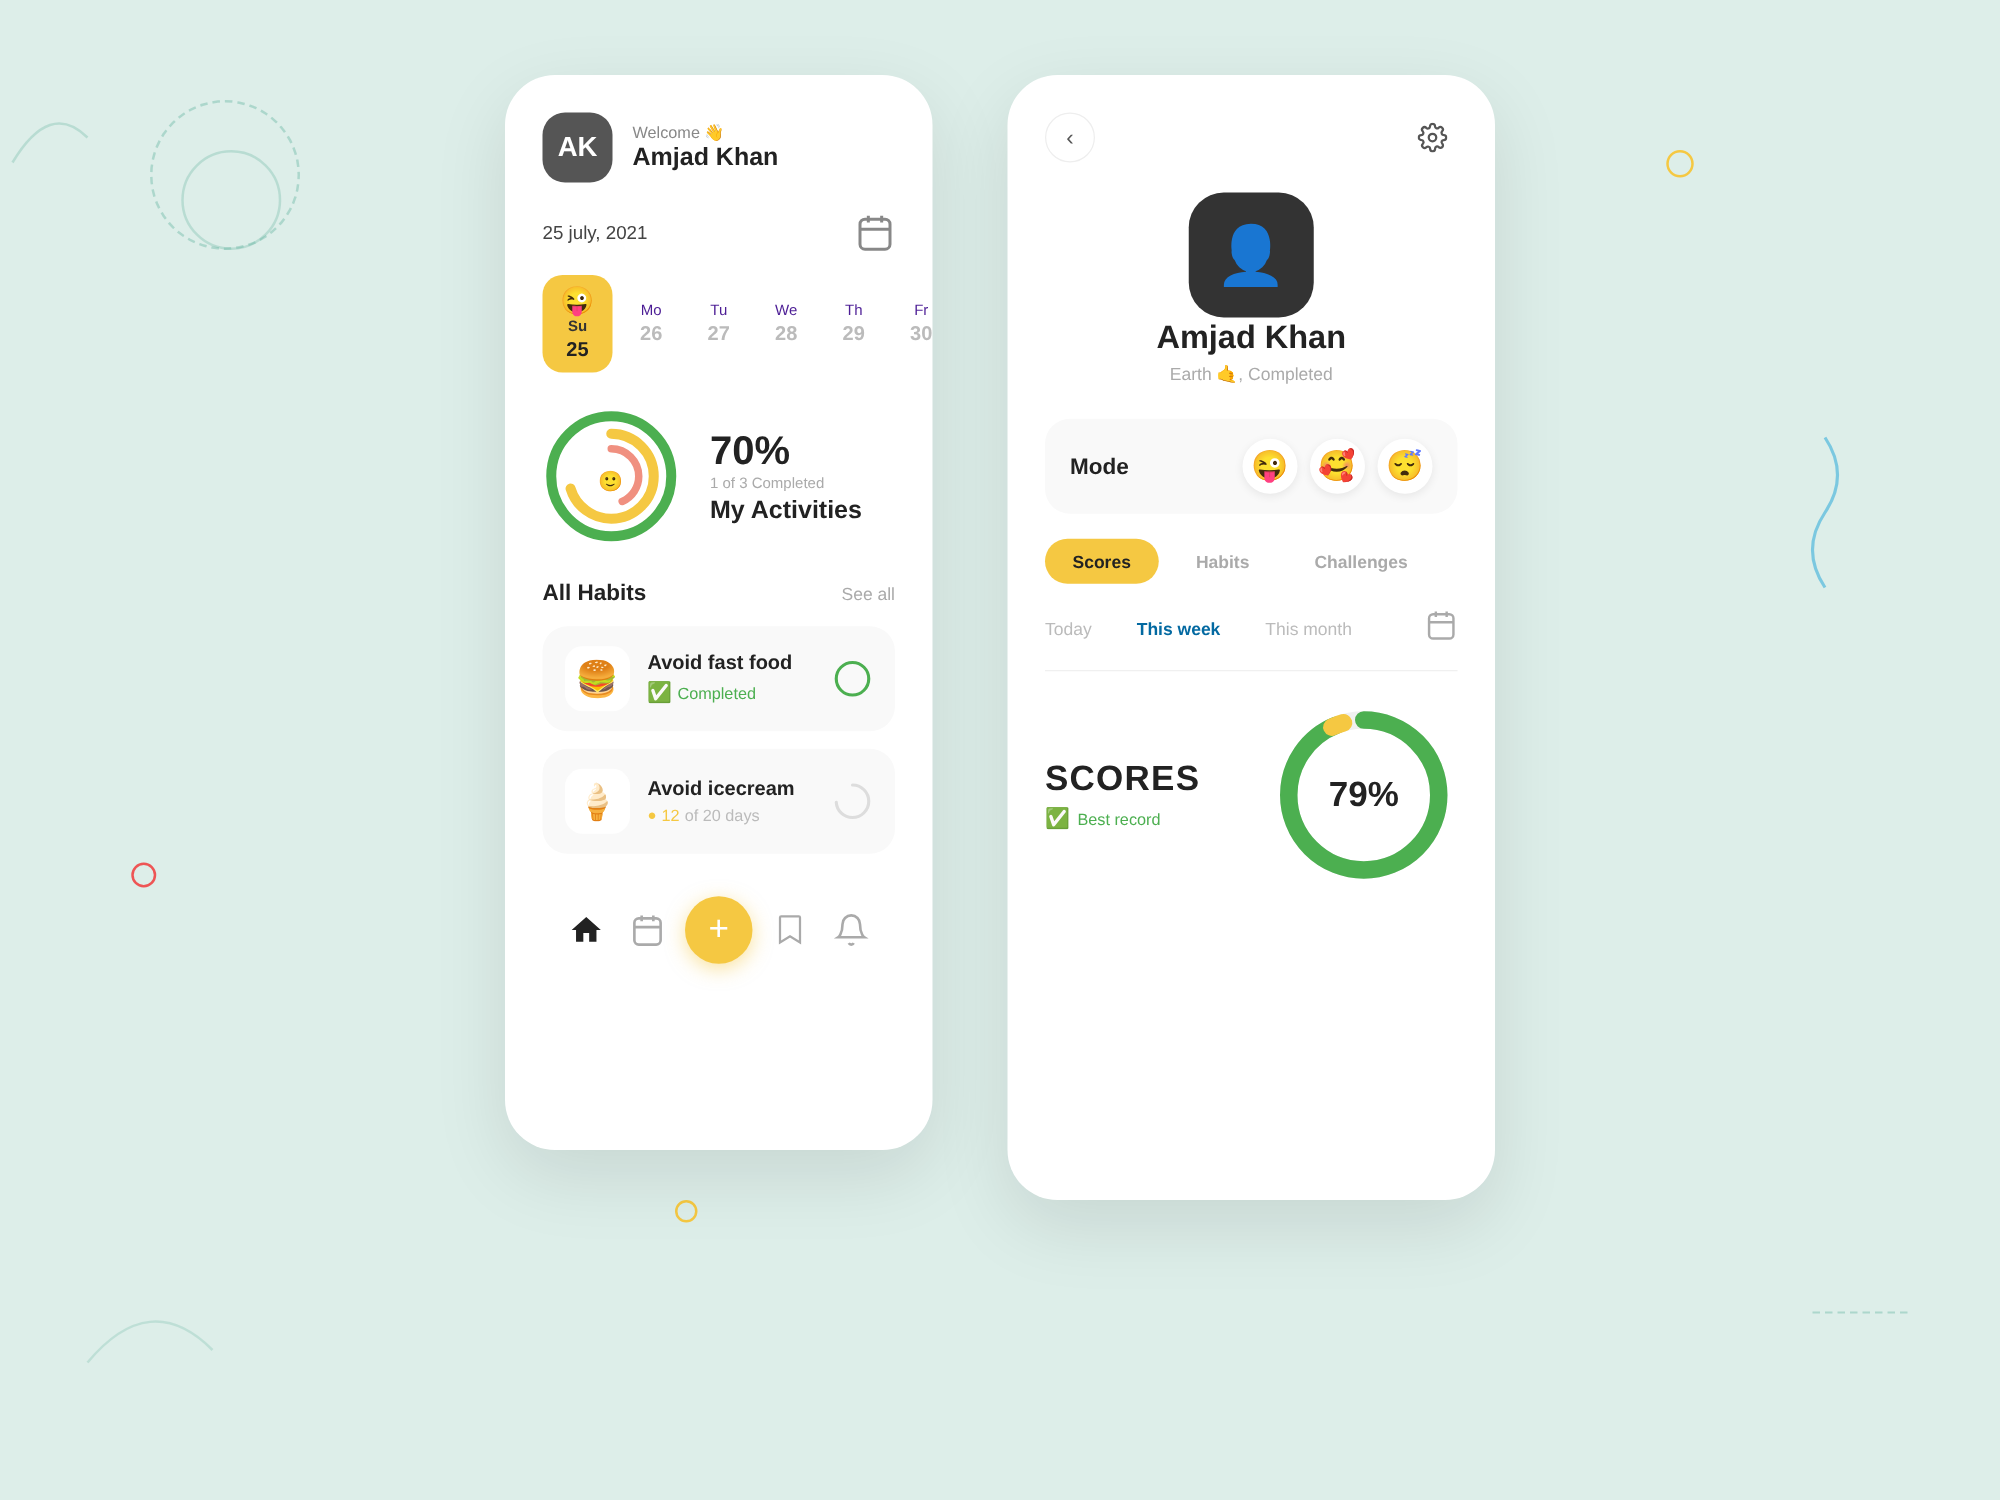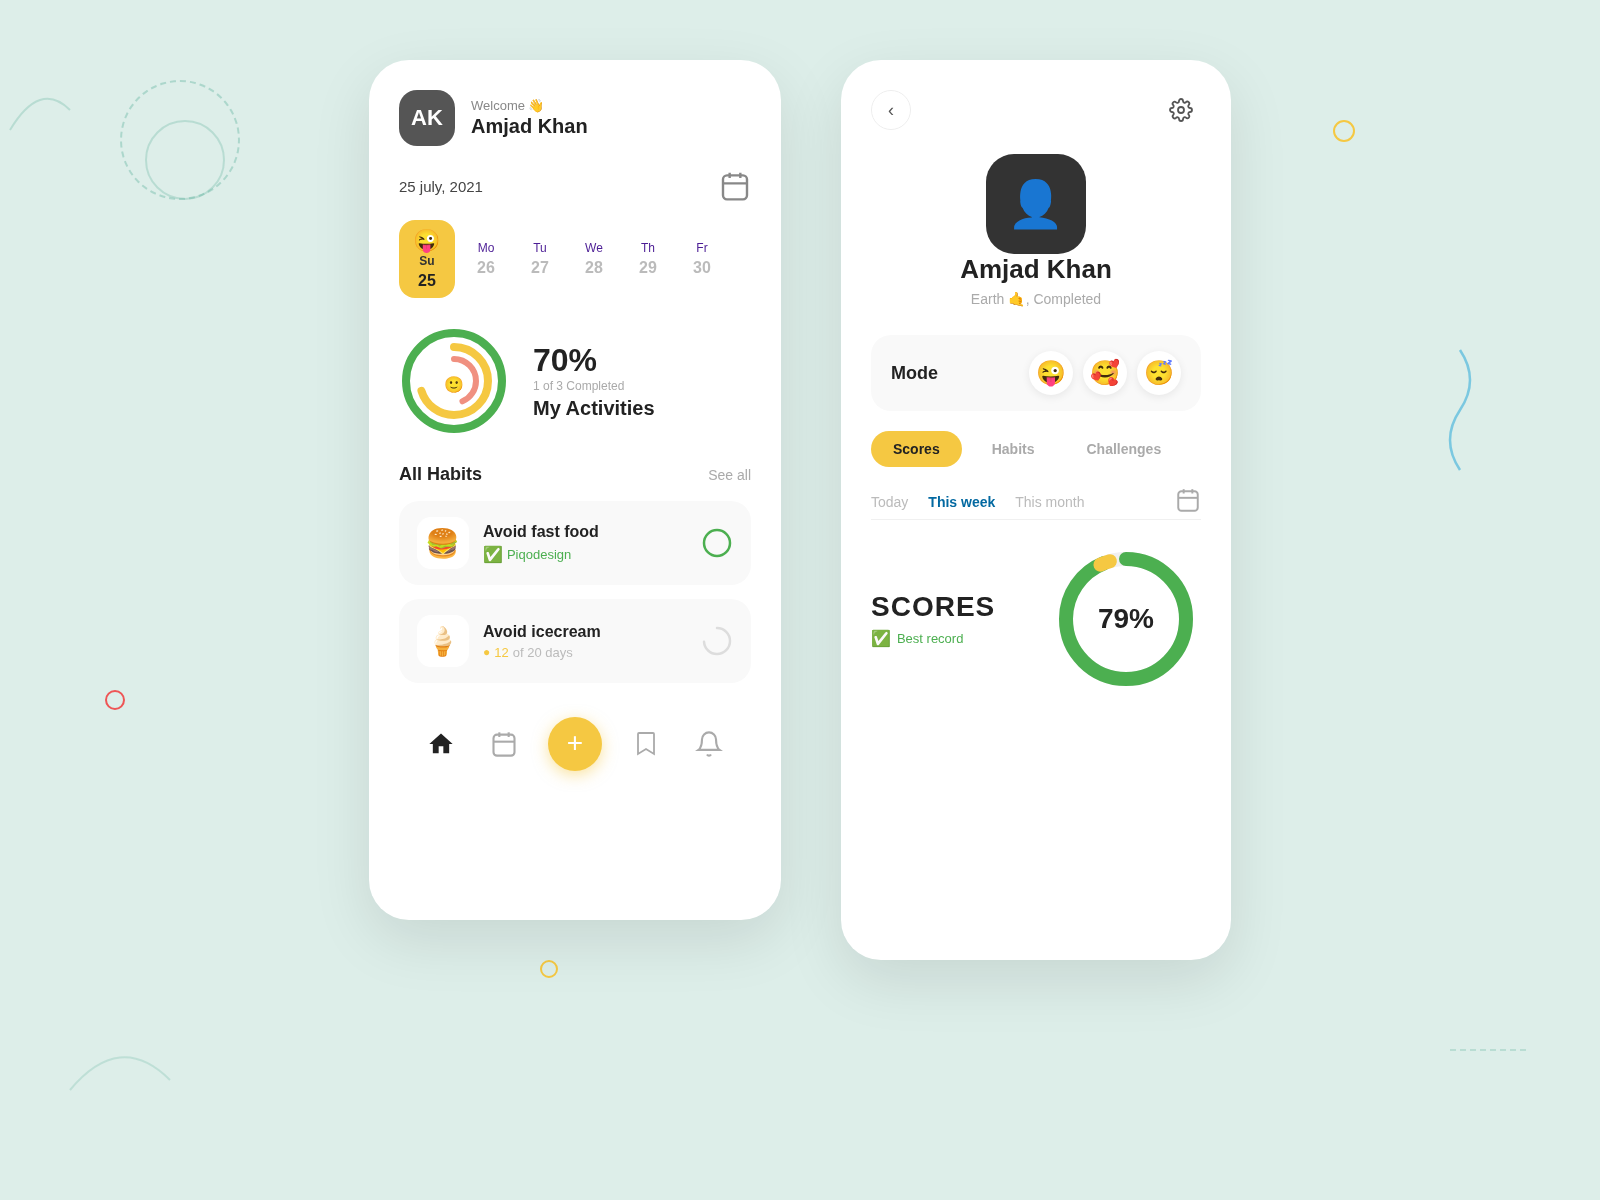--- a/index.html
+++ b/index.html
@@ -33,21 +33,21 @@
     .phone-card {
       background: #ffffff;
       border-radius: 40px;
       box-shadow: 0 20px 60px rgba(0,0,0,0.1);
       overflow: hidden;
       position: relative;
     }
 
     
     .left-card {
-      width: 412px;
+      width: 342px;
       min-height: 860px;
       padding: 30px 30px 20px;
     }
 
     .profile-header {
       display: flex;
       align-items: center;
       gap: 16px;
       margin-bottom: 24px;
     }
@@ -400,23 +400,23 @@
 
     .tab-btn.inactive {
       background: transparent;
       color: #aaa;
     }
 
     
     .time-filter {
       display: flex;
       align-items: center;
-      gap: 20px;
+      gap: 36px;
       margin-bottom: 24px;
-      padding-bottom: 2px;
+      padding-bottom: 18px;
       border-bottom: 1px solid #f0f0f0;
     }
 
     .time-btn {
       font-size: 14px;
       color: #bbb;
       cursor: pointer;
       font-weight: 500;
     }
 
@@ -618,21 +618,21 @@
       <span class="all-habits-title">All Habits</span>
       <span class="see-all">See all</span>
     </div>
 
     <div class="habit-card">
       <div class="habit-emoji-bg">🍔</div>
       <div class="habit-info">
         <div class="habit-name">Avoid fast food</div>
         <div class="habit-status">
           <span style="font-size:16px;">✅</span>
-          <span>Piqodesign</span>
+          <span>Completed</span>
         </div>
       </div>
       <svg class="habit-toggle" viewBox="0 0 32 32">
         <circle cx="16" cy="16" r="13" fill="none" stroke="#4caf50" stroke-width="2.5"></circle>
       </svg>
     </div>
 
     <div class="habit-card">
       <div class="habit-emoji-bg">🍦</div>
       <div class="habit-info">

